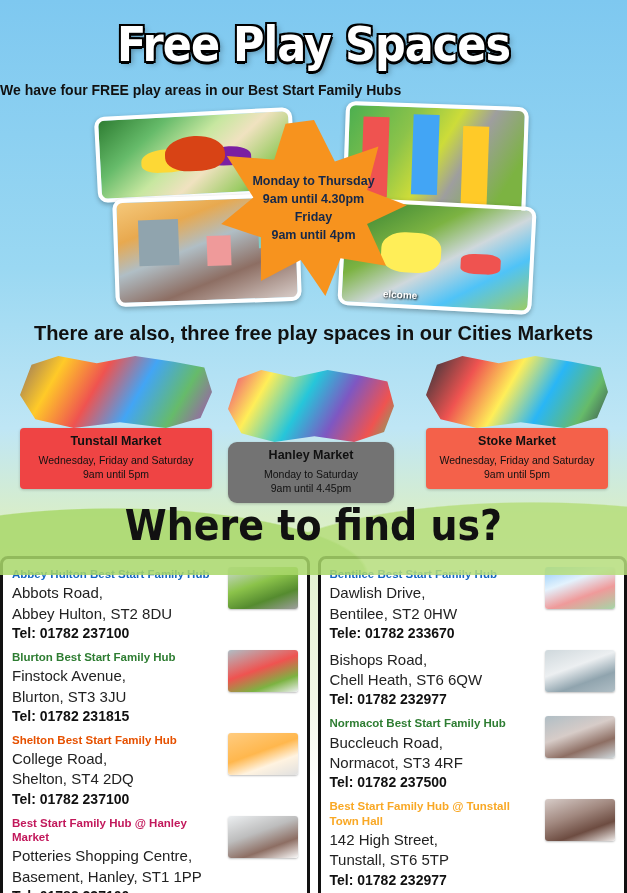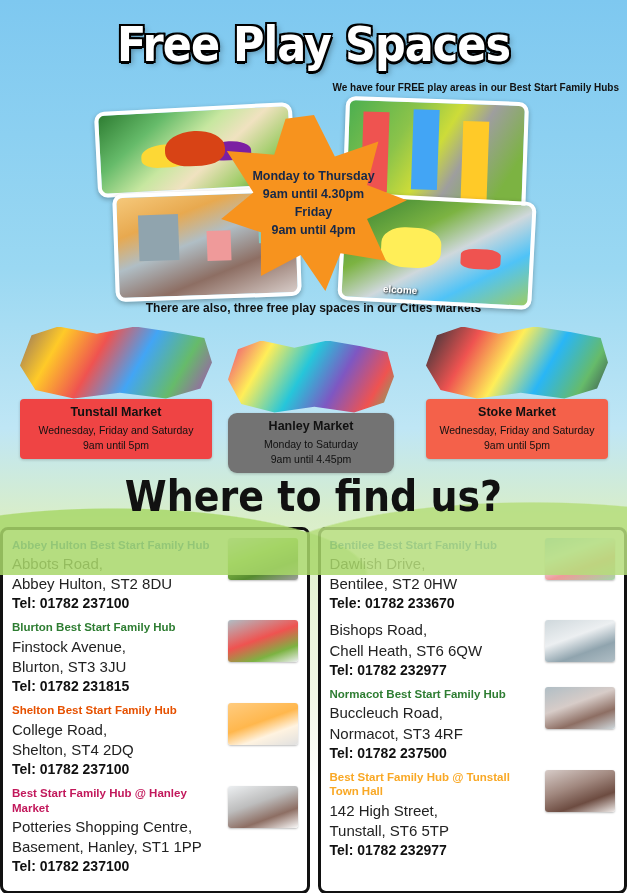--- a/index.html
+++ b/index.html
@@ -15,21 +15,21 @@
                radial-gradient(ellipse 460px 120px at 85% 100%, #b6de7c 0%, #b6de7c 60%, rgba(182,222,124,0) 61%);
     opacity:.85;
   }
   .title{
     text-align:center;font-family:"DejaVu Sans", sans-serif;font-weight:bold;
     font-size:43px;color:#fff;letter-spacing:-1px;margin:0;padding-top:18px;
     text-shadow:-2px -2px 0 #000,2px -2px 0 #000,-2px 2px 0 #000,2px 2px 0 #000,0 3px 0 #000,3px 3px 6px rgba(0,0,0,.35);
     transform:scaleY(1.12);
   }
   .subtitle{
-    text-align:right;font-weight:bold;font-size:10px;color:#111;margin:14px 8px 0;
+    text-align:left;font-weight:bold;font-size:14px;color:#111;margin:14px 0 0;
   }
   .photos{position:relative;height:200px;margin-top:6px;}
   .photo{
     position:absolute;border:4px solid #fff;border-radius:10px;box-shadow:0 2px 5px rgba(0,0,0,.3);
     overflow:hidden;
   }
   .p1{left:96px;top:8px;width:190px;height:78px;transform:rotate(-3deg);
       background:linear-gradient(140deg,#2e7d32 0%,#66bb6a 25%,#c7e7a0 45%,#f0e2c0 60%,#9ccc65 80%,#2e7d32 100%);}
   .p1:after{content:"";position:absolute;left:34%;top:25%;width:60px;height:35px;background:#d84315;border-radius:50% 50% 40% 40%;box-shadow:-30px 6px 0 -6px #fdd835, 34px 4px 0 -8px #7b1fa2;}
   .p2{left:344px;top:0px;width:175px;height:110px;transform:rotate(2deg);
@@ -44,21 +44,21 @@
   .p4 .welcome{position:absolute;left:22%;bottom:4px;color:#fff;font-weight:bold;font-size:10px;text-shadow:1px 1px 2px #000;}
   .starburst{
     position:absolute;left:50%;top:14px;transform:translateX(-50%);
     width:190px;height:180px;z-index:5;
   }
   .star-text{
     position:absolute;left:50%;top:50%;transform:translate(-50%,-50%);
     text-align:center;color:#15284a;font-weight:bold;font-size:12.5px;line-height:1.45;width:160px;
   }
   .markets-head{
-    text-align:center;font-weight:bold;font-size:12px;color:#111;margin:2px 20px 0;line-height:1.3;
+    text-align:center;font-weight:bold;font-size:20px;color:#111;margin:16px 20px 0;line-height:1.3;
   }
   .markets{position:relative;height:150px;margin-top:6px;}
   .mcard{position:absolute;text-align:center;}
   .mimg{width:100%;height:72px;border-radius:6px;
         clip-path:polygon(6% 12%,20% 0,40% 10%,60% 0,80% 8%,96% 16%,100% 50%,94% 86%,76% 100%,52% 92%,28% 100%,8% 88%,0 54%);
   }
   .m1 .mimg{background:linear-gradient(120deg,#8d6e63 0%,#ffca28 20%,#ef5350 40%,#42a5f5 60%,#66bb6a 80%,#ab47bc 100%);}
   .m2 .mimg{background:linear-gradient(120deg,#ec407a 0%,#ffee58 22%,#26c6da 45%,#7e57c2 65%,#ef5350 85%,#66bb6a 100%);}
   .m3 .mimg{background:linear-gradient(120deg,#263238 0%,#ef5350 25%,#ffee58 45%,#29b6f6 65%,#66bb6a 85%,#37474f 100%);}
   .mlabel{border-radius:4px;padding:5px 4px 7px;font-size:10.5px;color:#111;line-height:1.4;box-shadow:0 1px 3px rgba(0,0,0,.2);}

